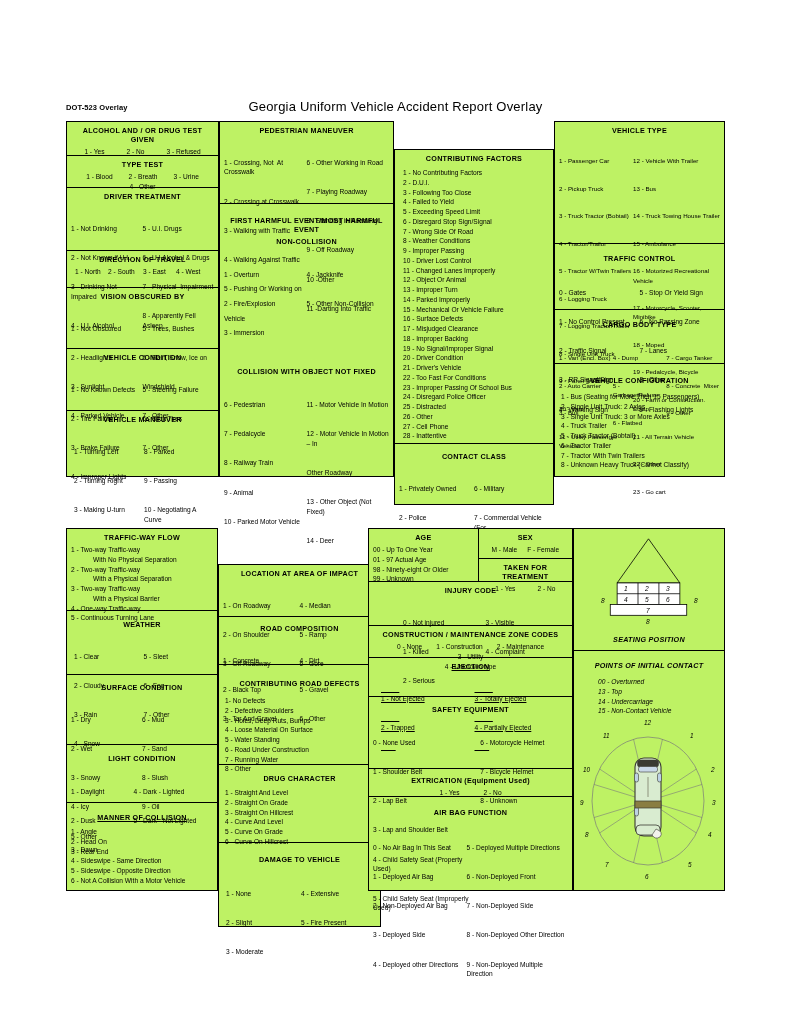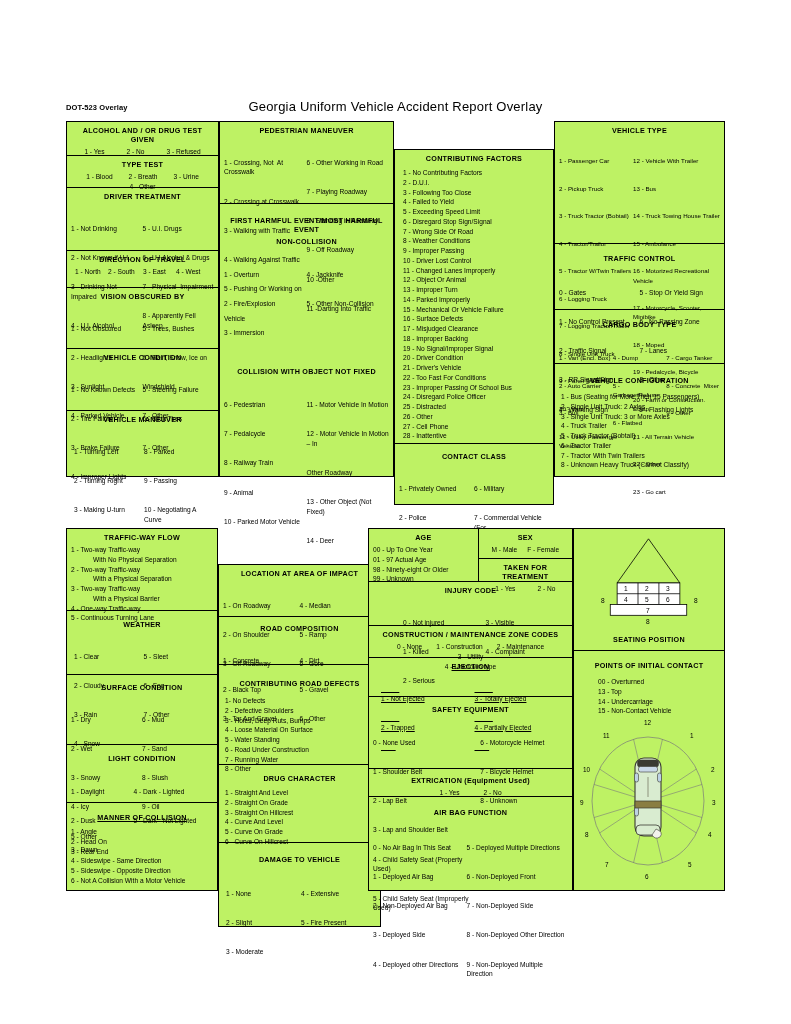--- a/index.html
+++ b/index.html
@@ -623,21 +623,21 @@
           <div>5 - Deployed Multiple Directions</div>
           <div>6 - Non-Deployed Front</div>
           <div>7 - Non-Deployed Side</div>
           <div>8 - Non-Deployed Other Direction</div>
           <div>9 - Non-Deployed Multiple Direction</div>
         </div>
       </div>
     </div>
   </div>
 
-  <div class="frame" style="left:573px;top:528px;width:152px;height:363px;">
+  <div class="frame" style="left:573px;top:528px;width:152px;height:363px;font-style:italic;">
 
     <div class="cell" style="height:122px;position:relative;padding:0;">
       <svg viewBox="0 0 152 105" width="149" height="103" style="position:absolute;left:0;top:0;">
         <polygon points="76,10 44,55 108,55" fill="none" stroke="#000" stroke-width="0.8"></polygon>
         <rect x="44" y="55" width="64" height="22" fill="#fff" stroke="#000" stroke-width="0.8"></rect>
         <line x1="44" y1="66" x2="108" y2="66" stroke="#000" stroke-width="0.8"></line>
         <line x1="65.3" y1="55" x2="65.3" y2="77" stroke="#000" stroke-width="0.8"></line>
         <line x1="86.6" y1="55" x2="86.6" y2="77" stroke="#000" stroke-width="0.8"></line>
         <rect x="37" y="77" width="78" height="11" fill="#fff" stroke="#000" stroke-width="0.8"></rect>
       </svg>

